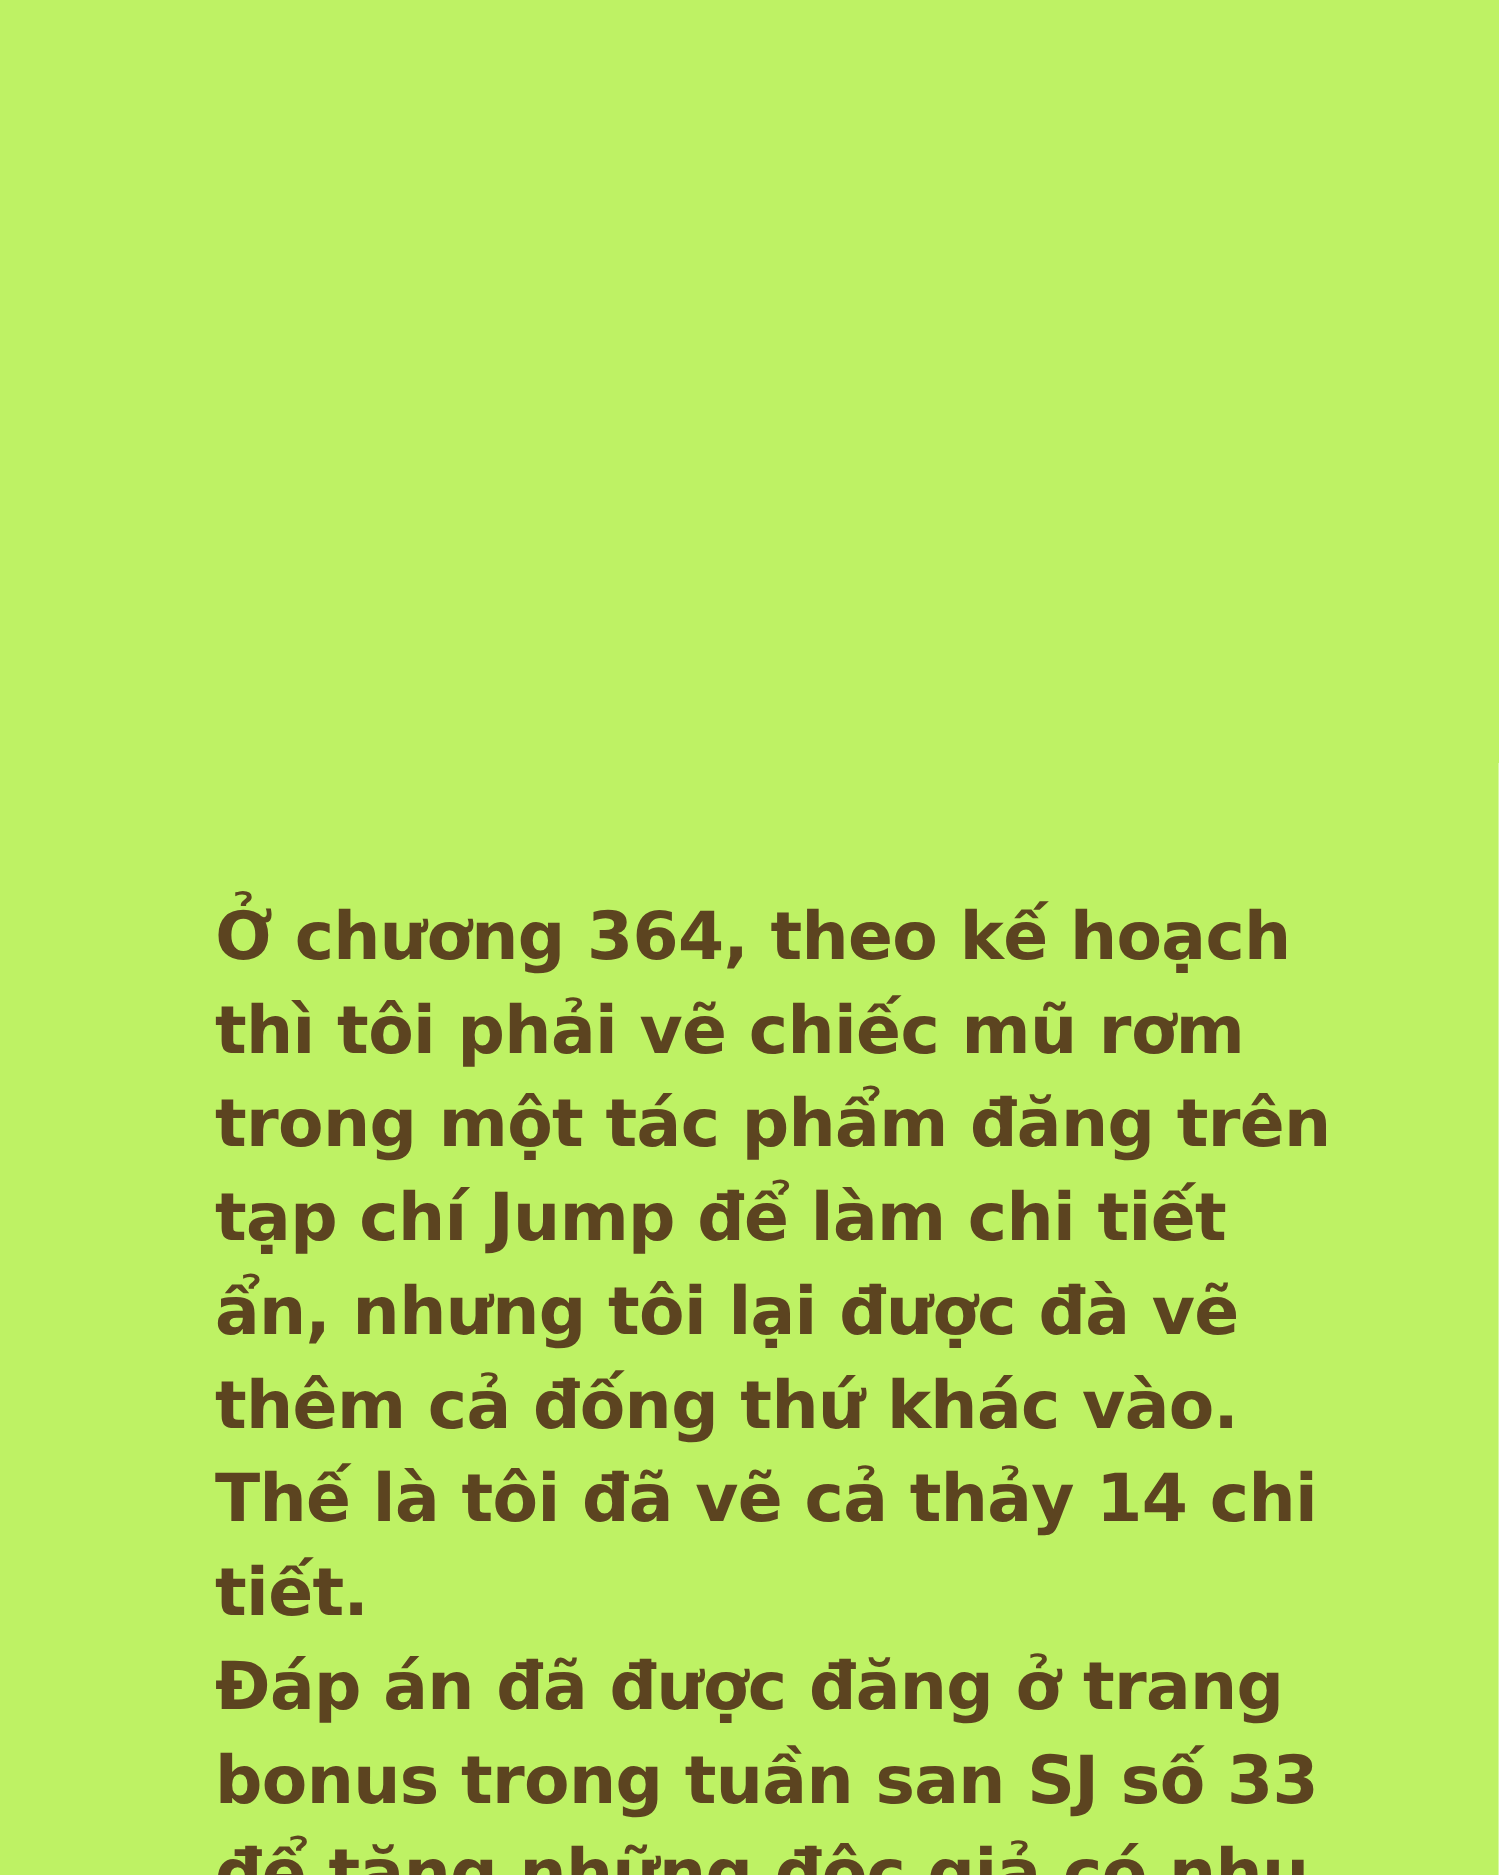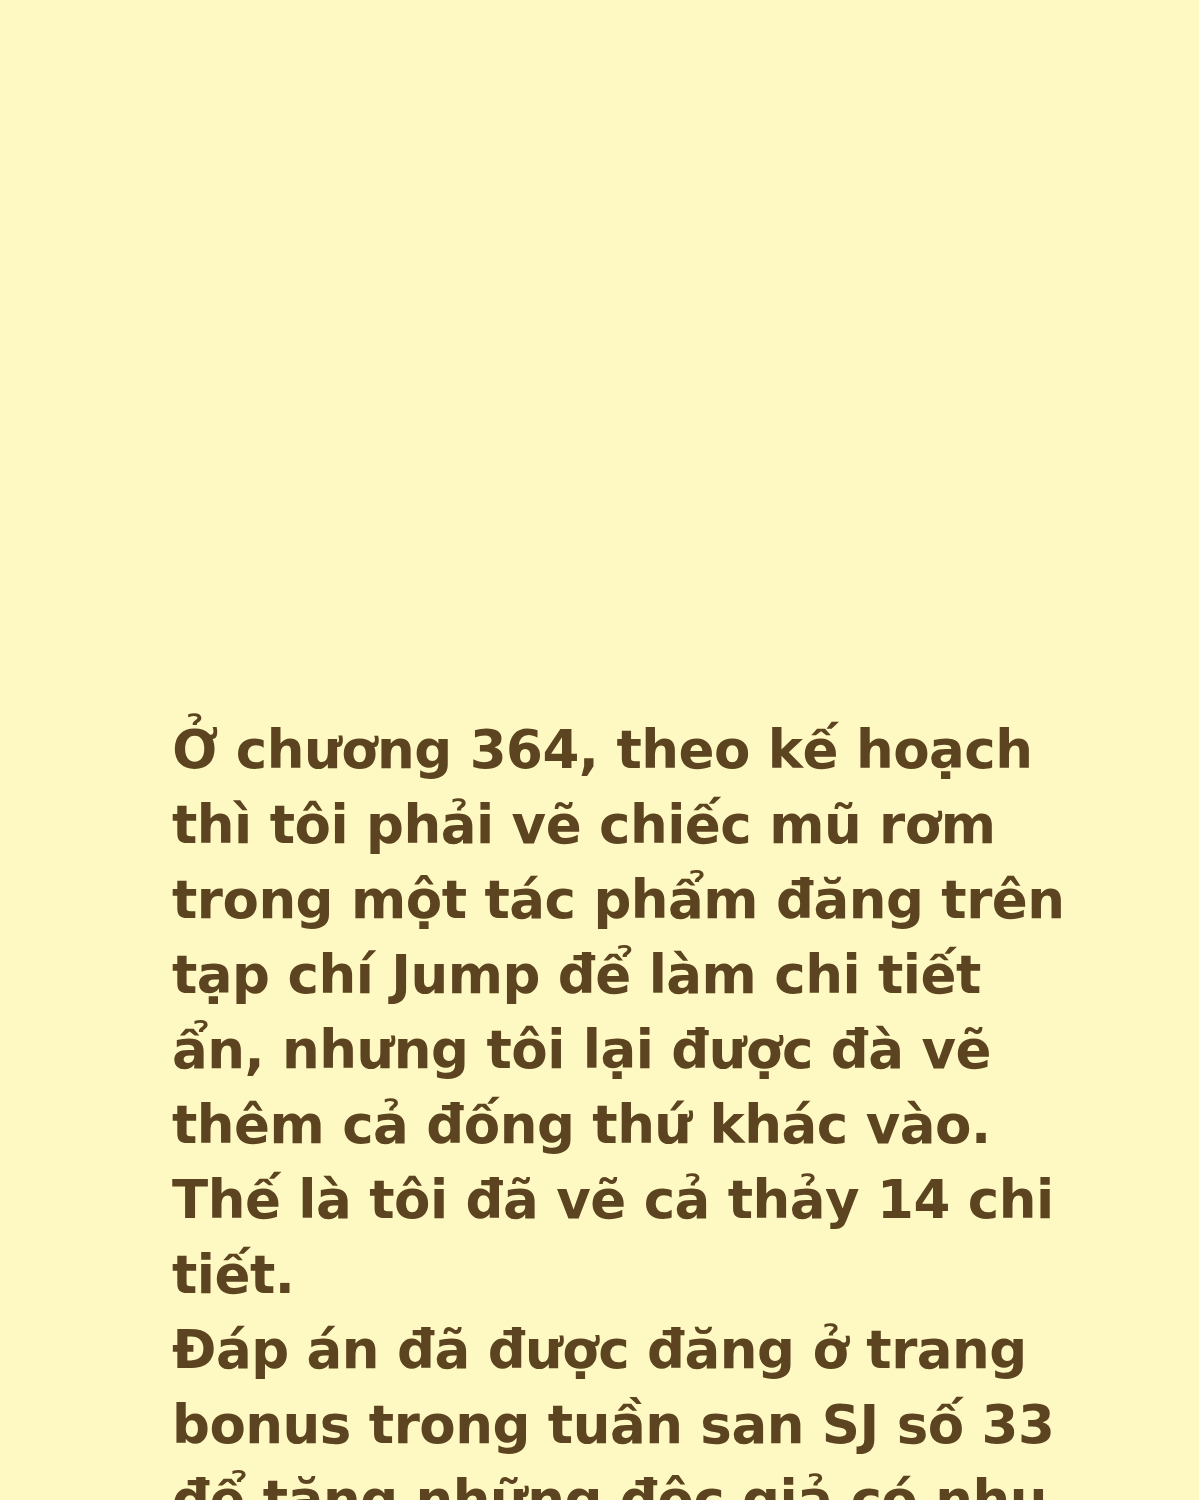--- a/index.html
+++ b/index.html
@@ -4,21 +4,21 @@
 <style>
   html, body {
     margin: 0;
     padding: 0;
     background: #ffffff;
   }
   .page {
     position: relative;
     width: 1199px;
     height: 1500px;
-    background: #fef9c3;
+    background: #bef264;
     overflow: hidden;
     font-family: "DejaVu Sans", sans-serif;
   }
   .text-block {
     position: absolute;
     left: 172px;
     top: 712px;
     width: 900px;
     color: #5c4420;
     font-family: "DejaVu Sans", sans-serif;

